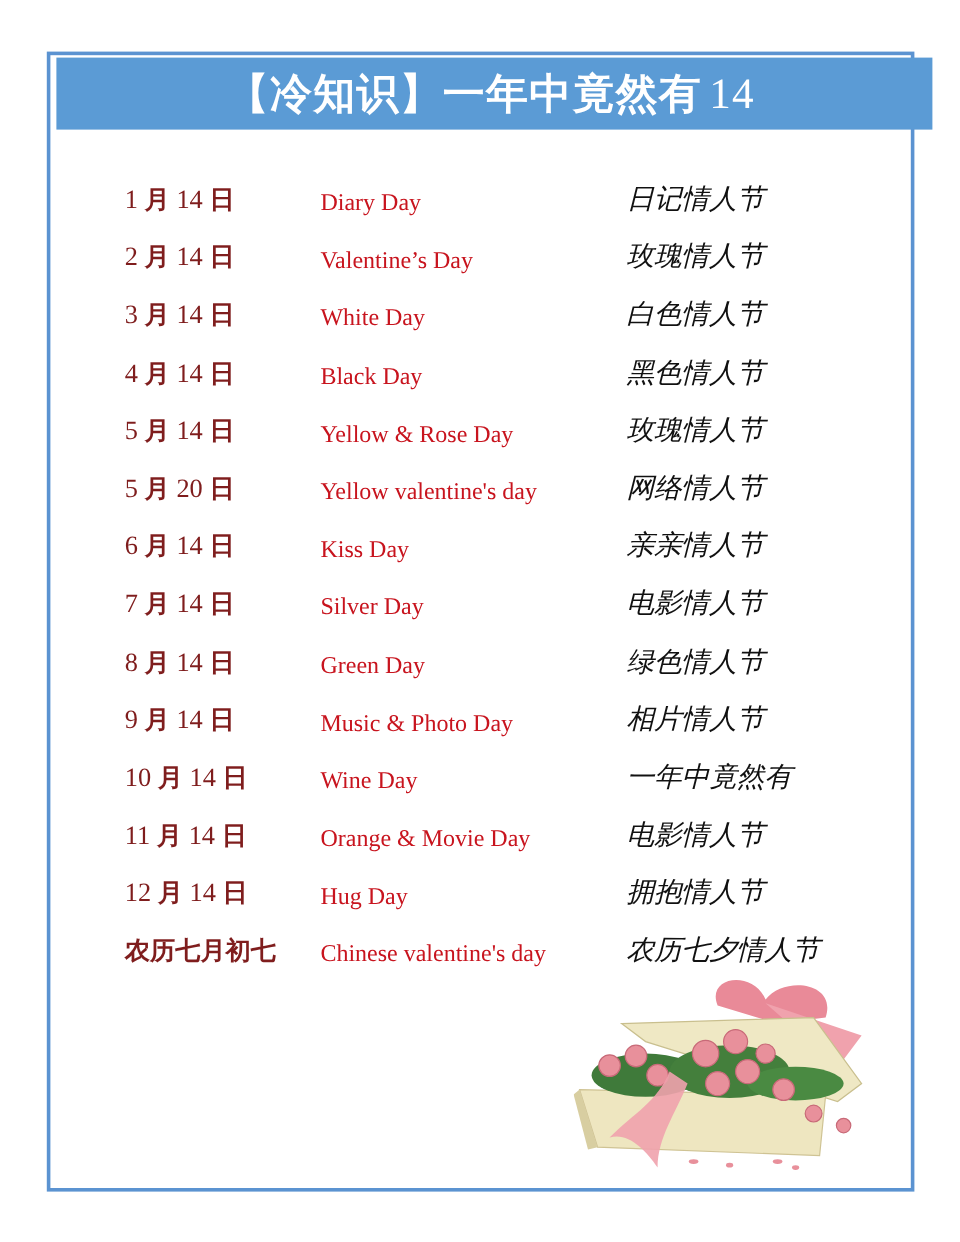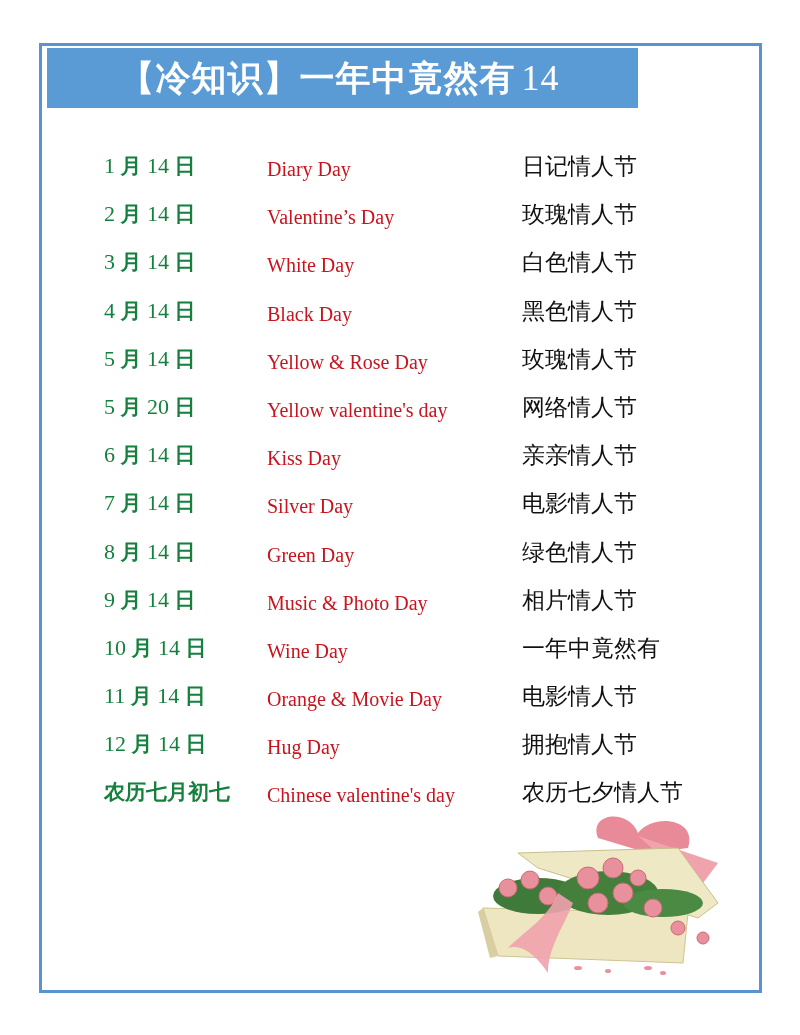--- a/index.html
+++ b/index.html
@@ -2,34 +2,34 @@
 <html><head>
 <meta charset="utf-8">
 <style>
   html, body { margin: 0; padding: 0; background: #ffffff; }
   body { width: 800px; height: 1035px; position: relative; overflow: hidden; }
   .frame {
     position: absolute; left: 39px; top: 43px; width: 717px; height: 944px;
     border: 3px solid #5b93d1; box-sizing: content-box;
   }
   .header {
-    position: absolute; left: 47px; top: 48px; width: 591px; height: 60px;
+    position: absolute; left: 47px; top: 48px; width: 730px; height: 60px;
     background: #5b9bd5; color: #ffffff;
     display: flex; align-items: center; justify-content: center;
     font-family: "DejaVu Sans", sans-serif; font-weight: bold; font-size: 35px;
     letter-spacing: 1px;
   }
   .header .num { font-family: "Liberation Serif", serif; font-weight: normal; margin: 0 6px; font-size: 36px; }
   .rows { position: absolute; left: 104px; top: 146px; }
   .row { position: relative; height: 48.2px; }
   .cell { position: absolute; top: 0; white-space: nowrap; line-height: 40px; }
-  .date { left: 0; color: #15803d; font-family: "Liberation Serif", serif; font-size: 22px; }
+  .date { left: 0; color: #7f1d1d; font-family: "Liberation Serif", serif; font-size: 22px; }
   .date .cjk { font-family: "DejaVu Sans", sans-serif; font-weight: bold; font-size: 21px; }
   .en { left: 163px; color: #c8141e; font-family: "Liberation Serif", serif; font-size: 20px; top: 3px; }
-  .zh { left: 418px; color: #111111; font-family: "DejaVu Sans", sans-serif; font-size: 23px; }
+  .zh { left: 418px; color: #111111; font-family: "DejaVu Sans", sans-serif; font-size: 23px; font-style: italic; }
   .gift { position: absolute; left: 478px; top: 808px; width: 260px; height: 170px; }
 </style>
 </head>
 <body>
 
 <div class="frame"></div>
 
 <div class="header">
   <span>【冷知识】一年中竟然有</span>
   <span class="num">14</span>

